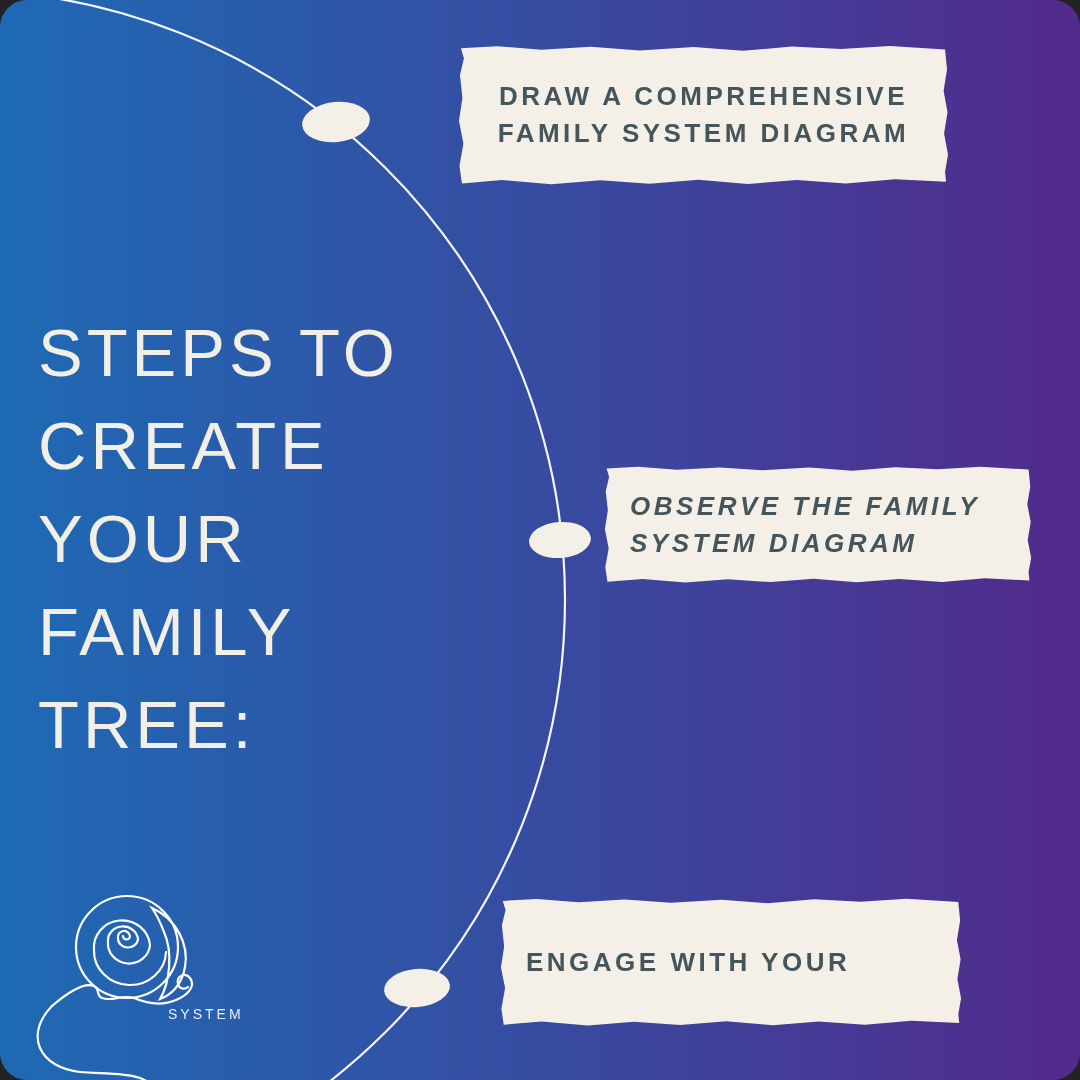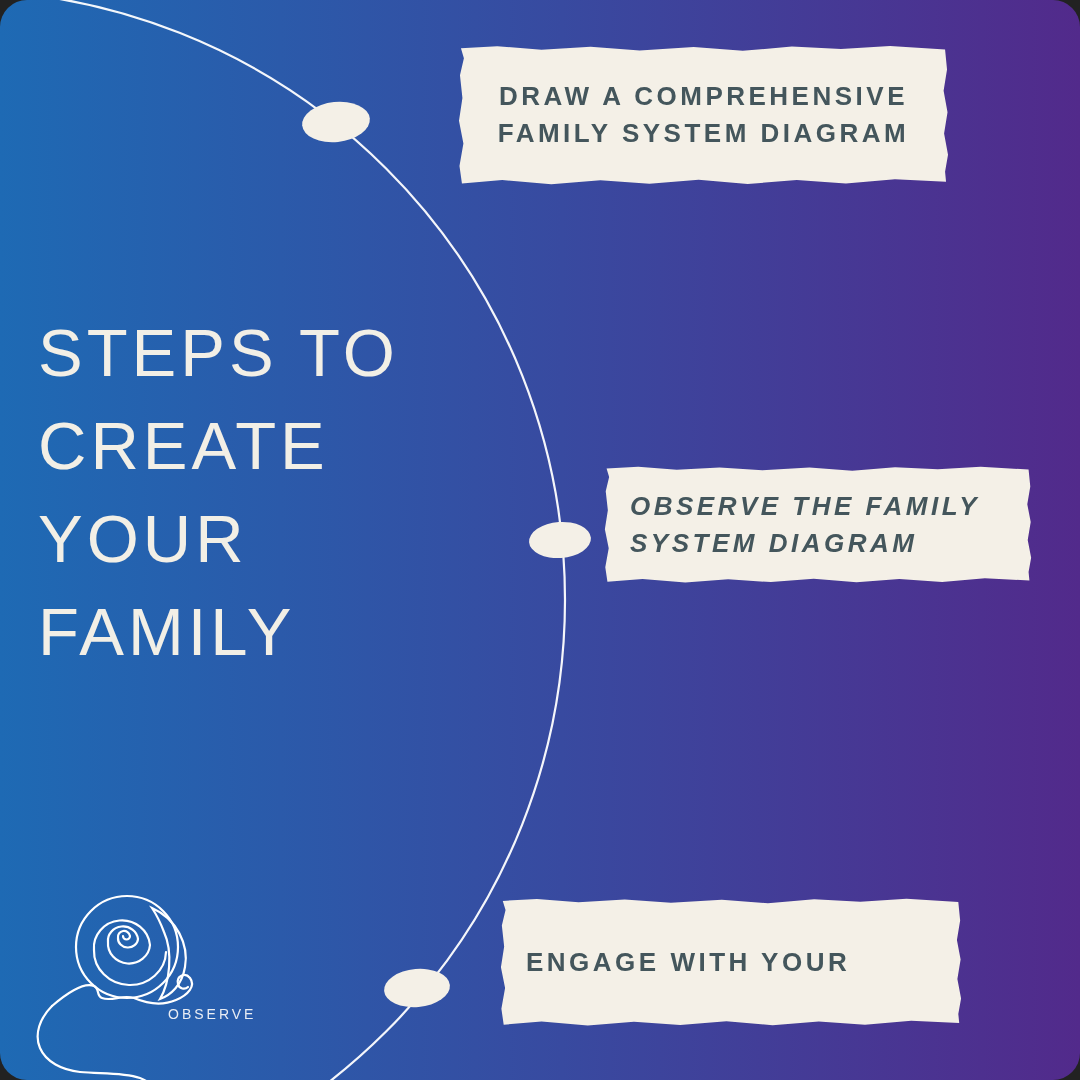--- a/index.html
+++ b/index.html
@@ -81,20 +81,21 @@
 
   <div class="card card-3">
     <div>ENGAGE WITH YOUR</div>
   </div>
 
   <div class="heading">
     <div>STEPS TO</div>
     <div>CREATE</div>
     <div>YOUR</div>
     <div>FAMILY</div>
+    <div>TREE:</div>
   </div>
 
   <svg class="logo-svg" width="1080" height="1080" viewBox="0 0 1080 1080" aria-hidden="true">
     <g fill="none" stroke="#ffffff" stroke-width="2.2" stroke-linecap="round">
 
       <circle cx="127" cy="947" r="51"></circle>
 
       <path d="
         M 166 952
         a 36 34 0 0 1 -72 -2
@@ -124,15 +125,15 @@
 
       <path d="
         M 52 1006
         C 40 1018 34 1034 40 1048
         C 46 1062 62 1070 80 1072
         C 100 1074 122 1072 140 1078
         C 148 1081 152 1085 154 1090"></path>
     </g>
   </svg>
 
-  <div class="brand-sub">OBSERVE</div>
+  <div class="brand-sub">SYSTEM</div>
 
 </div>
 
 </body></html>

